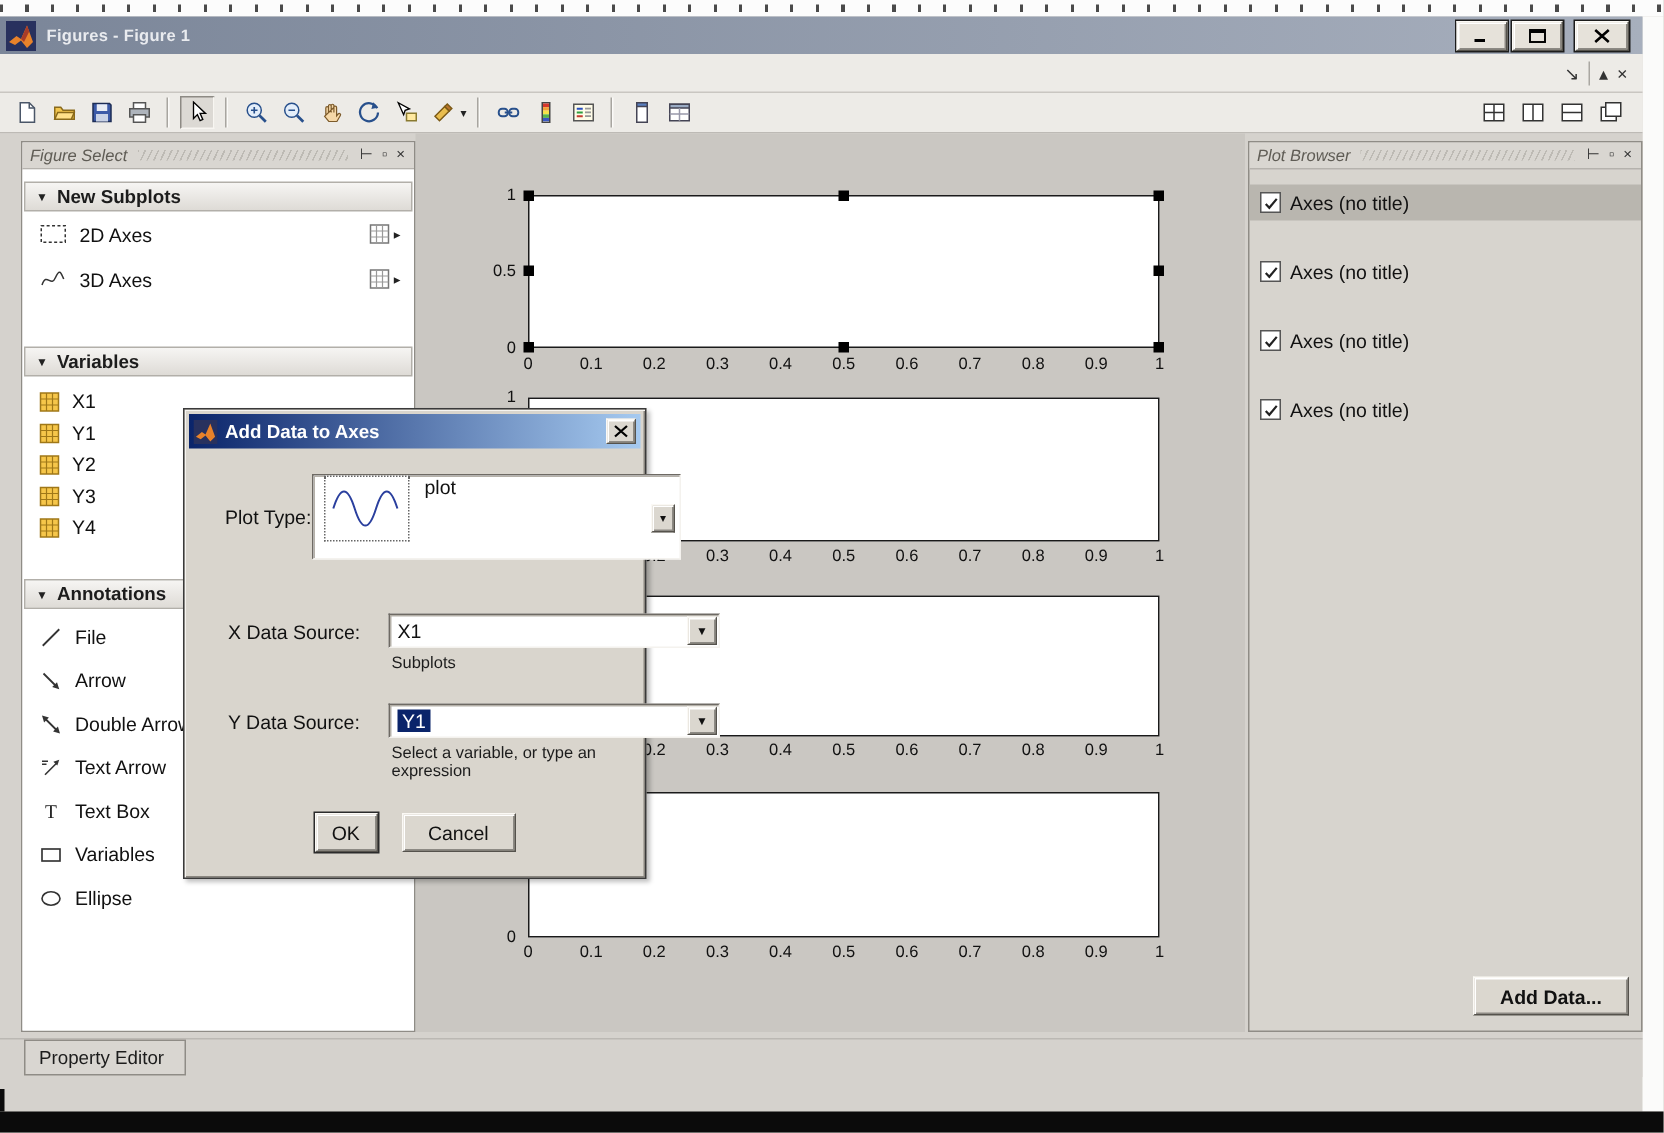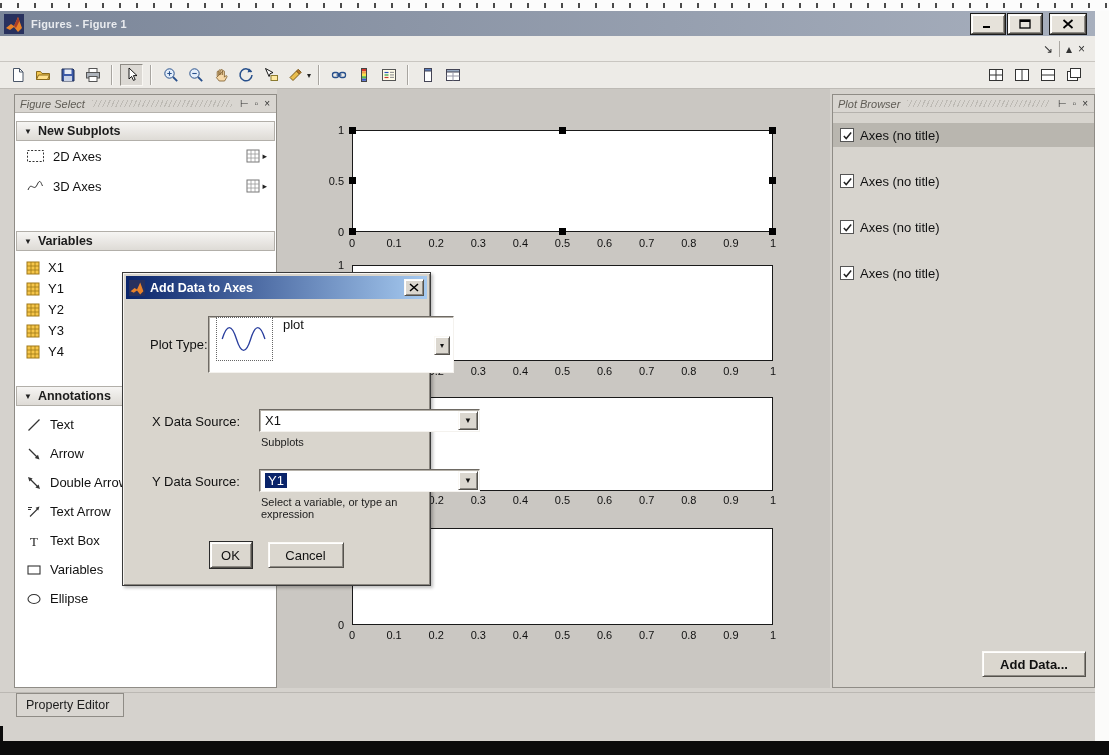--- a/index.html
+++ b/index.html
@@ -526,21 +526,21 @@
         <span class="arr">▼</span>
         <span>Annotations</span>
       </div>
       <div class="ann-rows">
         <div class="pal-row ann-row">
           <span class="aicon">
               <svg width="16" height="16" viewBox="0 0 16 16">
                 <path d="M2.5 13.5L13.5 2.5" stroke="#333" stroke-width="1.2"></path>
               </svg>
             </span>
-          <span>Text</span>
+          <span>File</span>
         </div>
         <div class="pal-row ann-row">
           <span class="aicon">
               <svg width="16" height="16" viewBox="0 0 16 16">
                 <path d="M3 3l8 8" stroke="#333" stroke-width="1.2"></path>
                 <polygon points="13.5,13.5 8.8,12 12,8.8" fill="#333"></polygon>
               </svg>
             </span>
           <span>Arrow</span>
         </div>

